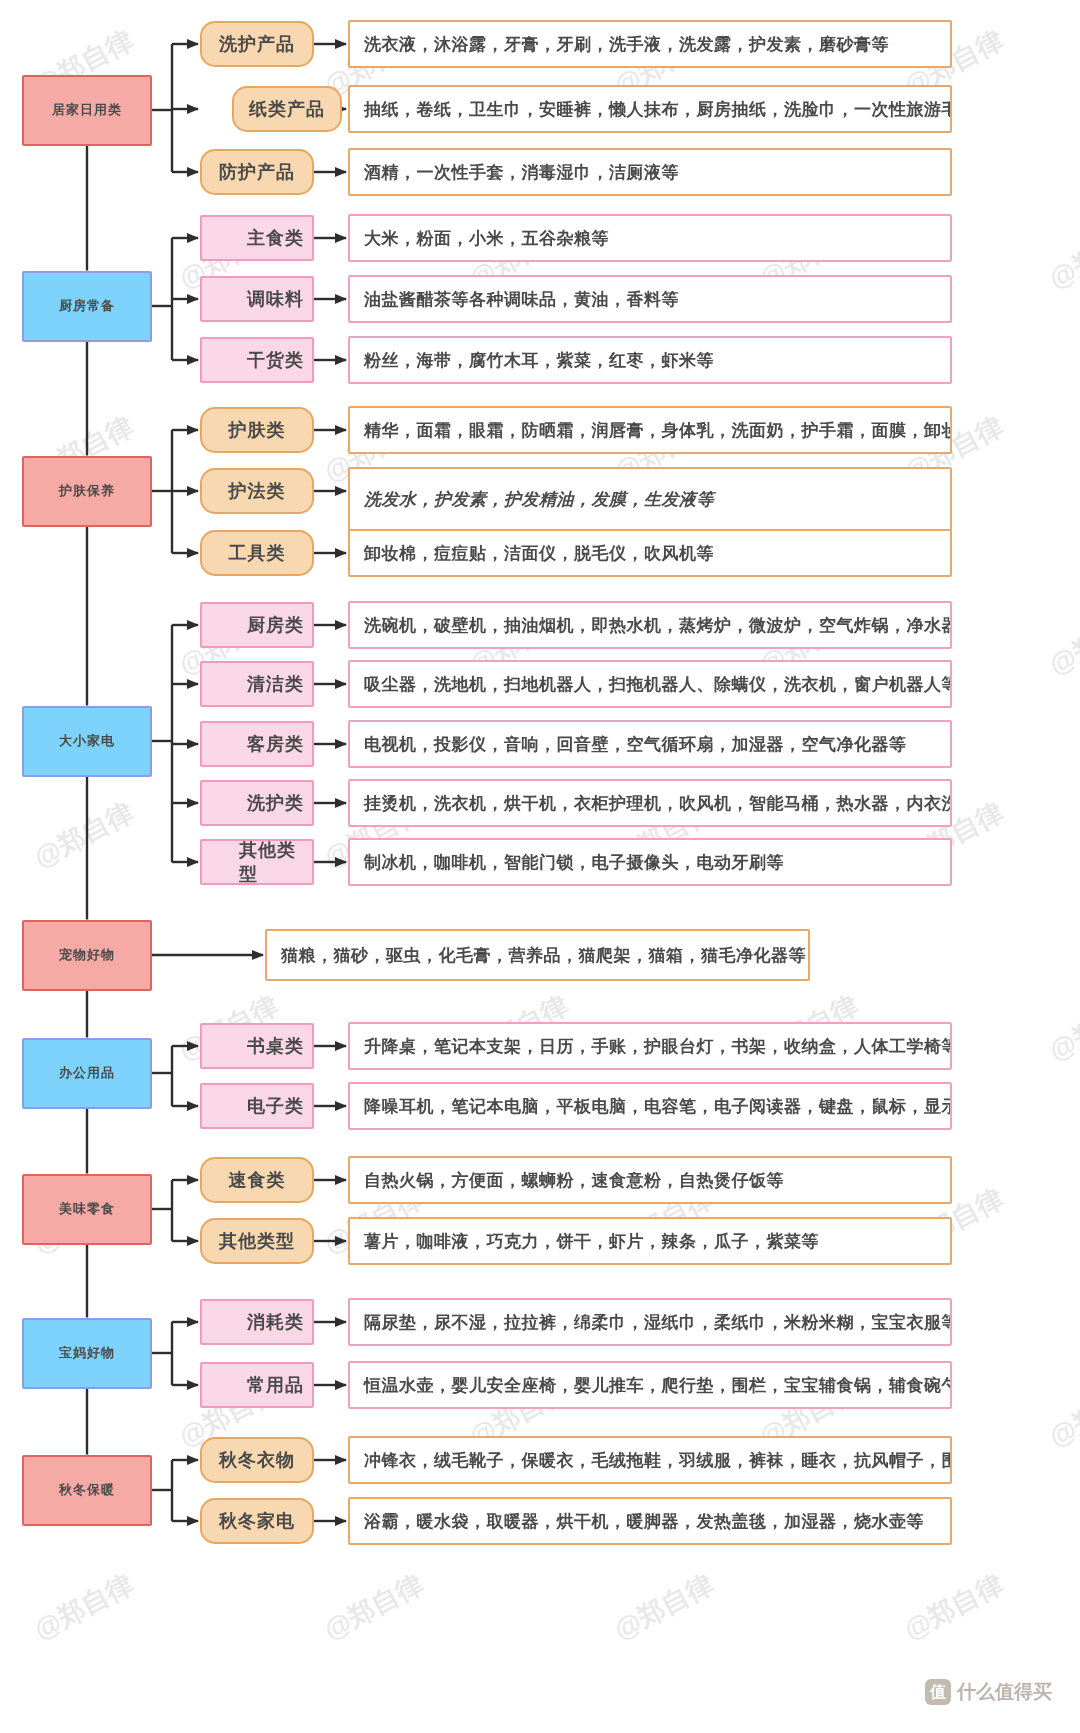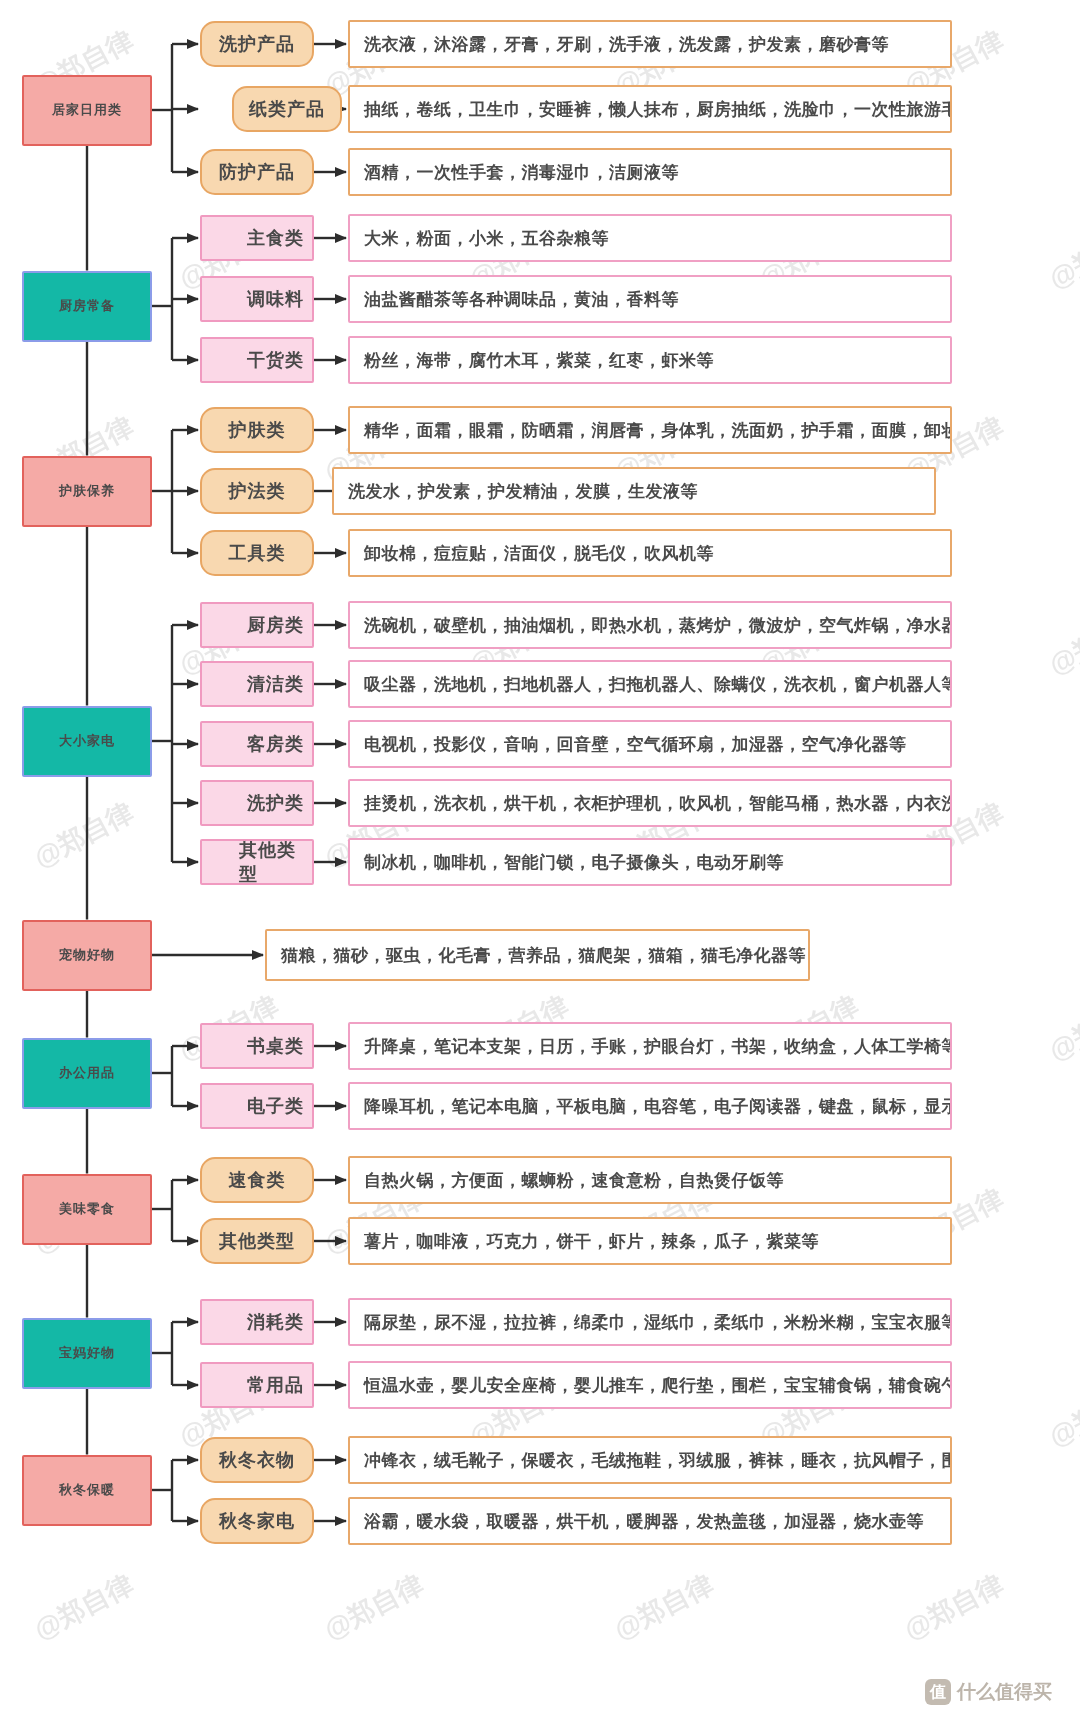--- a/index.html
+++ b/index.html
@@ -10,21 +10,21 @@
   #connectors{position:absolute;left:0;top:0;z-index:2;}
   .box{
     position:absolute;box-sizing:border-box;display:flex;align-items:center;justify-content:center;
     border:2px solid transparent;border-radius:2px;font-weight:bold;color:#4a4a4a;z-index:3;
     letter-spacing:1px;
   }
   .root{font-size:13px;}
   .mid{font-size:18px;}
   .detail{justify-content:flex-start;padding:3px 14px;font-size:17px;background:#ffffff;letter-spacing:0.5px;white-space:nowrap;overflow:hidden;}
   .th-red{background:#f5aaa6;border-color:#e2625c;}
-  .th-blue{background:#14b8a6;border-color:#8b9ce9;}
+  .th-blue{background:#7dd3fc;border-color:#8b9ce9;}
   .th-orange{background:#f8d8b0;border-color:#e8a663;border-radius:15px;}
   .th-pink{background:#fbd8e7;border-color:#f09ac0;padding-left:37px;}
   .det-orange{border-color:#e8a86a;}
   .det-pink{border-color:#f0a0c4;}
   .wm{
     position:absolute;z-index:1;color:rgba(195,195,195,0.38);font-size:27px;font-weight:bold;
     transform:rotate(-28deg);white-space:nowrap;user-select:none;
   }
   #brand{
     position:absolute;right:28px;bottom:28px;z-index:4;display:flex;align-items:center;gap:6px;
@@ -167,21 +167,21 @@
       <div class="box mid th-pink" style="left: 200px; top: 215px; width: 114px; height: 46px;">主食类</div>
       <div class="box detail det-pink" style="left: 348px; top: 214px; width: 604px; height: 48px;">大米，粉面，小米，五谷杂粮等</div>
       <div class="box mid th-pink" style="left: 200px; top: 276px; width: 114px; height: 46px;">调味料</div>
       <div class="box detail det-pink" style="left: 348px; top: 275px; width: 604px; height: 48px;">油盐酱醋茶等各种调味品，黄油，香料等</div>
       <div class="box mid th-pink" style="left: 200px; top: 337px; width: 114px; height: 46px;">干货类</div>
       <div class="box detail det-pink" style="left: 348px; top: 336px; width: 604px; height: 48px;">粉丝，海带，腐竹木耳，紫菜，红枣，虾米等</div>
       <div class="box root th-red" style="left: 22px; top: 455.5px; width: 130px; height: 71px;">护肤保养</div>
       <div class="box mid th-orange" style="left: 200px; top: 407px; width: 114px; height: 46px;">护肤类</div>
       <div class="box detail det-orange" style="left: 348px; top: 406px; width: 604px; height: 48px;">精华，面霜，眼霜，防晒霜，润唇膏，身体乳，洗面奶，护手霜，面膜，卸妆液等</div>
       <div class="box mid th-orange" style="left: 200px; top: 468px; width: 114px; height: 46px;">护法类</div>
-      <div class="box detail det-orange" style="left: 332px; top: 467px; width: 604px; height: 48px;">洗发水，护发素，护发精油，发膜，生发液等</div>
+      <div class="box detail det-orange" style="left: 348px; top: 467px; width: 604px; height: 64px; font-style: italic;">洗发水，护发素，护发精油，发膜，生发液等</div>
       <div class="box mid th-orange" style="left: 200px; top: 530px; width: 114px; height: 46px;">工具类</div>
       <div class="box detail det-orange" style="left: 348px; top: 529px; width: 604px; height: 48px;">卸妆棉，痘痘贴，洁面仪，脱毛仪，吹风机等</div>
       <div class="box root th-blue" style="left: 22px; top: 705.5px; width: 130px; height: 71px;">大小家电</div>
       <div class="box mid th-pink" style="left: 200px; top: 602px; width: 114px; height: 46px;">厨房类</div>
       <div class="box detail det-pink" style="left: 348px; top: 601px; width: 604px; height: 48px;">洗碗机，破壁机，抽油烟机，即热水机，蒸烤炉，微波炉，空气炸锅，净水器，冰箱</div>
       <div class="box mid th-pink" style="left: 200px; top: 661px; width: 114px; height: 46px;">清洁类</div>
       <div class="box detail det-pink" style="left: 348px; top: 660px; width: 604px; height: 48px;">吸尘器，洗地机，扫地机器人，扫拖机器人、除螨仪，洗衣机，窗户机器人等</div>
       <div class="box mid th-pink" style="left: 200px; top: 721px; width: 114px; height: 46px;">客房类</div>
       <div class="box detail det-pink" style="left: 348px; top: 720px; width: 604px; height: 48px;">电视机，投影仪，音响，回音壁，空气循环扇，加湿器，空气净化器等</div>
       <div class="box mid th-pink" style="left: 200px; top: 780px; width: 114px; height: 46px;">洗护类</div>

